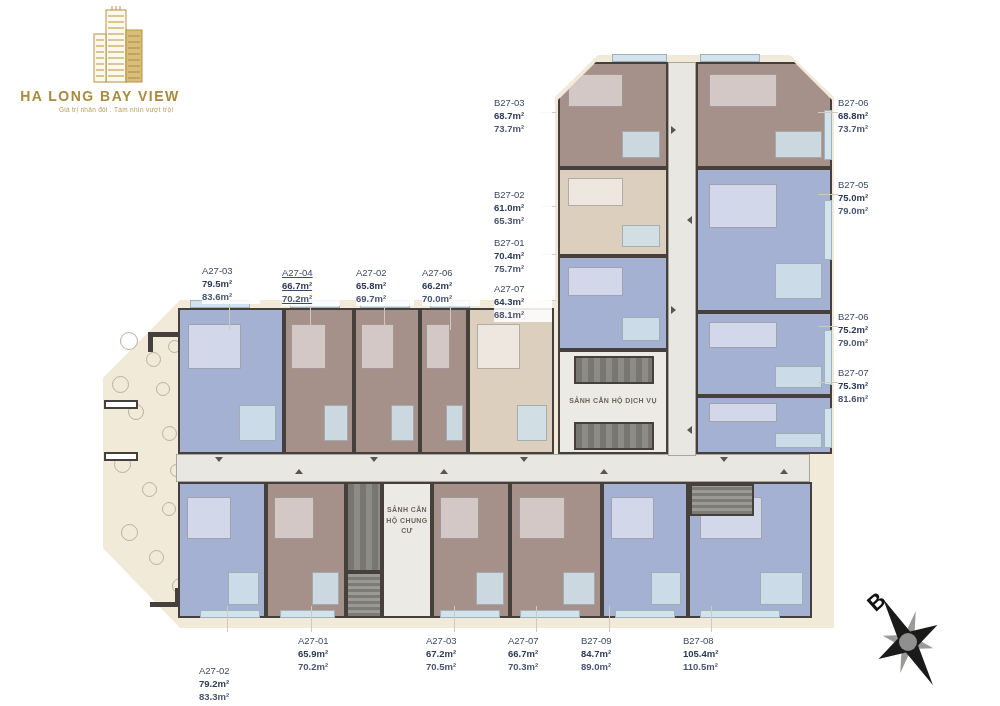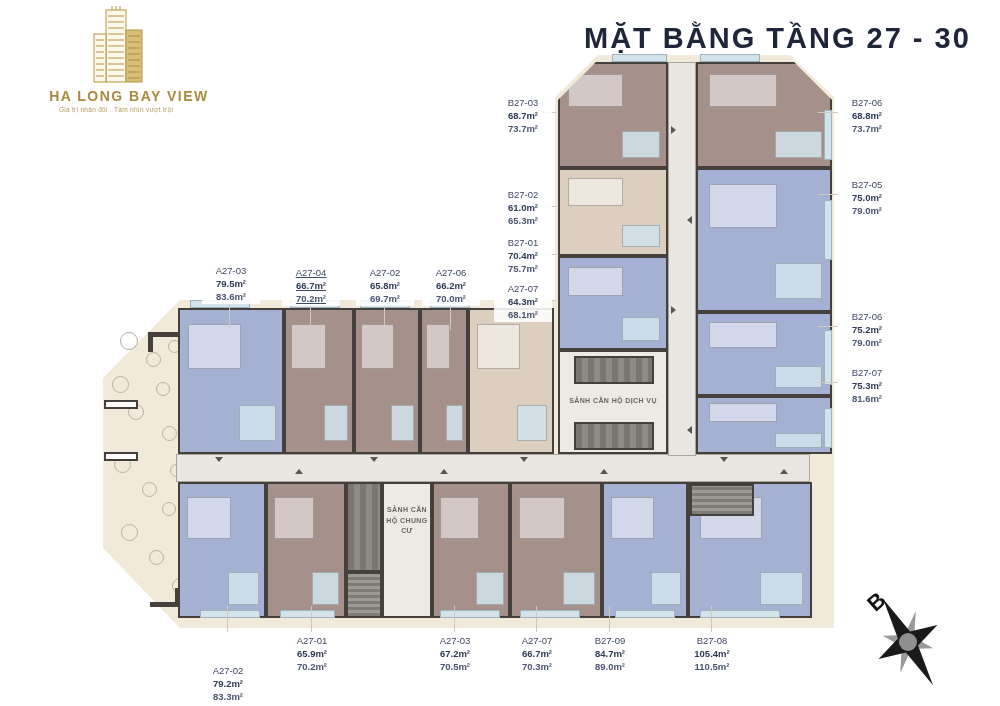--- a/index.html
+++ b/index.html
@@ -1,20 +1,20 @@
 <!DOCTYPE html>
 <html><head>
 <meta charset="utf-8">
 <style>
   html,body{margin:0;padding:0;background:#fff;}
   .page{position:relative;width:1000px;height:706px;background:#ffffff;overflow:hidden;
         font-family:"Liberation Sans",sans-serif;}
 
   
-  .logo-name{position:absolute;left:49px;top:88px;width:160px;text-align:center;
+  .logo-name{position:absolute;left:20px;top:88px;width:160px;text-align:center;
              font-size:14px;font-weight:bold;letter-spacing:1.5px;color:#a98a3e;}
   .logo-tag{position:absolute;left:36px;top:106px;width:160px;text-align:center;
             font-size:6.5px;letter-spacing:.3px;color:#b49a55;}
   .title{position:absolute;left:584px;top:22px;font-size:29px;font-weight:bold;
          letter-spacing:2px;color:#20263a;white-space:nowrap;}
 
   
   .base{position:absolute;left:100px;top:52px;width:736px;height:578px;background:#f2ead9;
         clip-path:polygon(498px 3px,690px 3px,734px 45px,734px 576px,80px 576px,3px 496px,3px 326px,80px 248px,455px 248px,455px 45px);}
   .tree{position:absolute;border:1px solid #b7b1a2;border-radius:50%;}
@@ -41,21 +41,21 @@
 
   .ar{position:absolute;width:0;height:0;}
   .ar.up{border-left:4px solid transparent;border-right:4px solid transparent;border-bottom:5px solid #5a554e;}
   .ar.down{border-left:4px solid transparent;border-right:4px solid transparent;border-top:5px solid #5a554e;}
   .ar.left{border-top:4px solid transparent;border-bottom:4px solid transparent;border-right:5px solid #5a554e;}
   .ar.right{border-top:4px solid transparent;border-bottom:4px solid transparent;border-left:5px solid #5a554e;}
 
   .ld{position:absolute;background:#cfc9bf;}
 
   
-  .lbl{position:absolute;width:58px;text-align:center;font-size:9.5px;line-height:1.35;
+  .lbl{position:absolute;width:58px;text-align:left;font-size:9.5px;line-height:1.35;
        color:#3d4864;background:rgba(255,255,255,.88);padding:1px 0;}
   .lbl .a1{font-weight:bold;color:#2e3a55;}
   .lbl .a2{font-weight:bold;color:#4a5570;}
 </style>
 </head>
 <body>
 
 <div class="page">
 
   <svg style="position:absolute;left:70px;top:6px;" width="92" height="80" viewBox="0 0 92 80">
@@ -65,21 +65,20 @@
       <rect x="24" y="28" width="12" height="48" fill="#fdf8ec"></rect>
       <path d="M26 34h8M26 40h8M26 46h8M26 52h8M26 58h8M26 64h8M26 70h8"></path>
       <rect x="56" y="24" width="16" height="52" fill="#d9bd7a"></rect>
       <path d="M58 30h12M58 36h12M58 42h12M58 48h12M58 54h12M58 60h12M58 66h12M58 72h12" stroke="#b08c3c"></path>
       <path d="M42 4V0M50 4V0M46 4V-2"></path>
     </g>
   </svg>
   <div class="logo-name">HA LONG BAY VIEW</div>
   <div class="logo-tag">Giá trị nhân đôi . Tầm nhìn vượt trội</div>
 
-  <h1 class="title" style="margin:0;">MẶT BẰNG TẦNG 27 - 30</h1>
 
   <div class="base"></div>
 
   <div class="tree" style="left:120px;top:332px;width:16px;height:16px;"></div>
   <div class="tree" style="left:146px;top:352px;width:13px;height:13px;"></div>
   <div class="tree" style="left:112px;top:376px;width:15px;height:15px;"></div>
   <div class="tree" style="left:156px;top:382px;width:12px;height:12px;"></div>
   <div class="tree" style="left:128px;top:404px;width:14px;height:14px;"></div>
   <div class="tree" style="left:162px;top:426px;width:13px;height:13px;"></div>
   <div class="tree" style="left:114px;top:456px;width:15px;height:15px;"></div>
@@ -240,21 +239,21 @@
   <div class="lbl" style="left:838px;top:366px;">
     <div class="code">B27-07</div>
     <div class="a1">75.3m²</div>
     <div class="a2">81.6m²</div>
   </div>
   <div class="lbl" style="left:199px;top:664px;">
     <div class="code">A27-02</div>
     <div class="a1">79.2m²</div>
     <div class="a2">83.3m²</div>
   </div>
-  <div class="lbl" style="left:283px;top:634px;">
+  <div class="lbl" style="left:298px;top:634px;">
     <div class="code">A27-01</div>
     <div class="a1">65.9m²</div>
     <div class="a2">70.2m²</div>
   </div>
   <div class="lbl" style="left:426px;top:634px;">
     <div class="code">A27-03</div>
     <div class="a1">67.2m²</div>
     <div class="a2">70.5m²</div>
   </div>
   <div class="lbl" style="left:508px;top:634px;">

